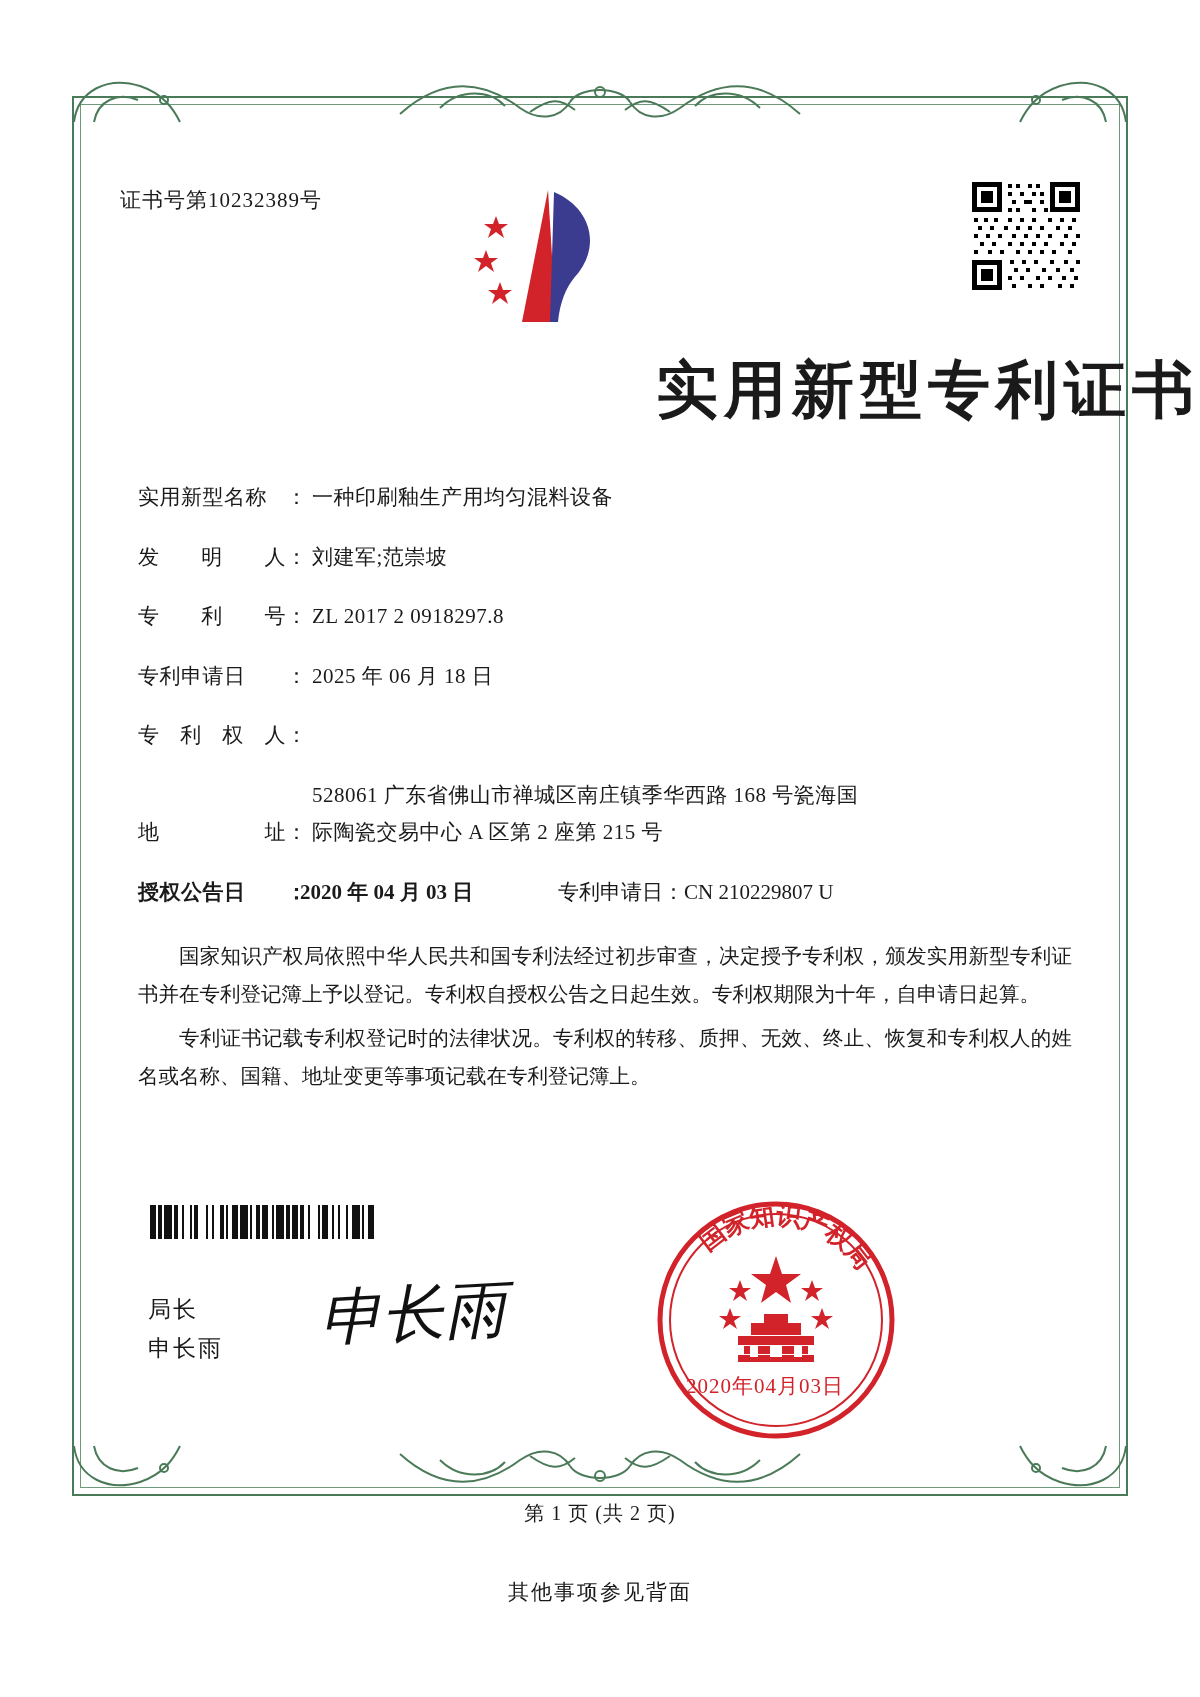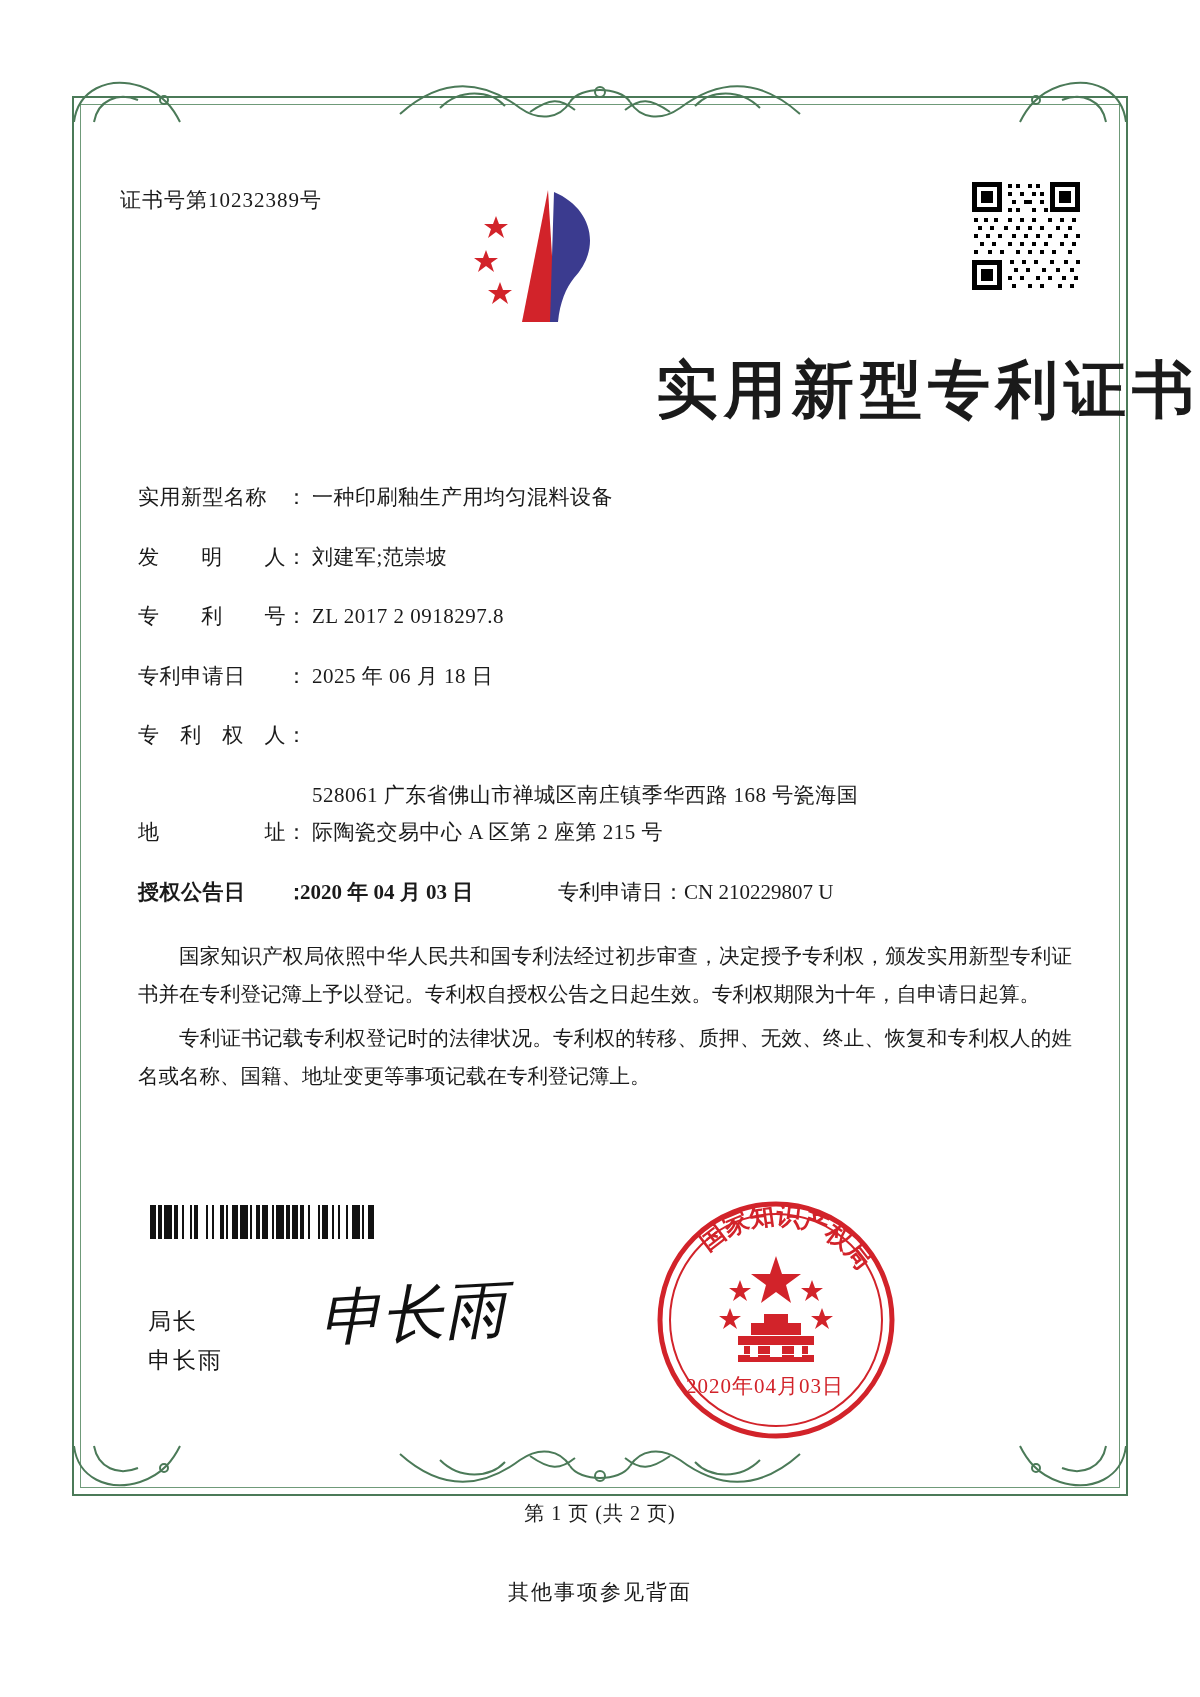--- a/index.html
+++ b/index.html
@@ -198,21 +198,20 @@
   }
 
   
   .sig-labels {
     position: absolute;
     left: 148px;
     top: 1290px;
     font-size: 23px;
     line-height: 1.7;
     letter-spacing: 2px;
-    margin-top: 12px;
   }
   .signature {
     position: absolute;
     left: 320px;
     top: 1270px;
     width: 260px;
     height: 90px;
     font-family: "DejaVu Serif", serif;
     font-size: 62px;
     font-style: italic;

